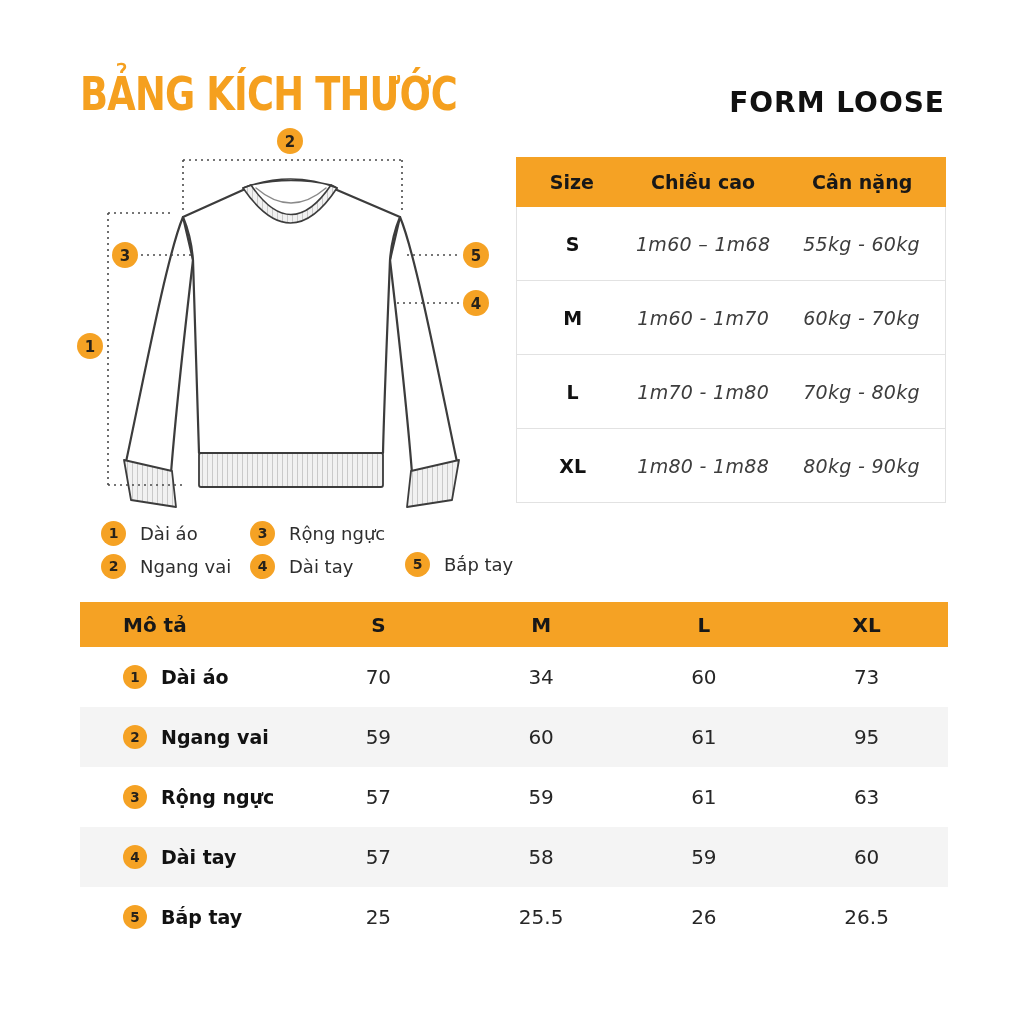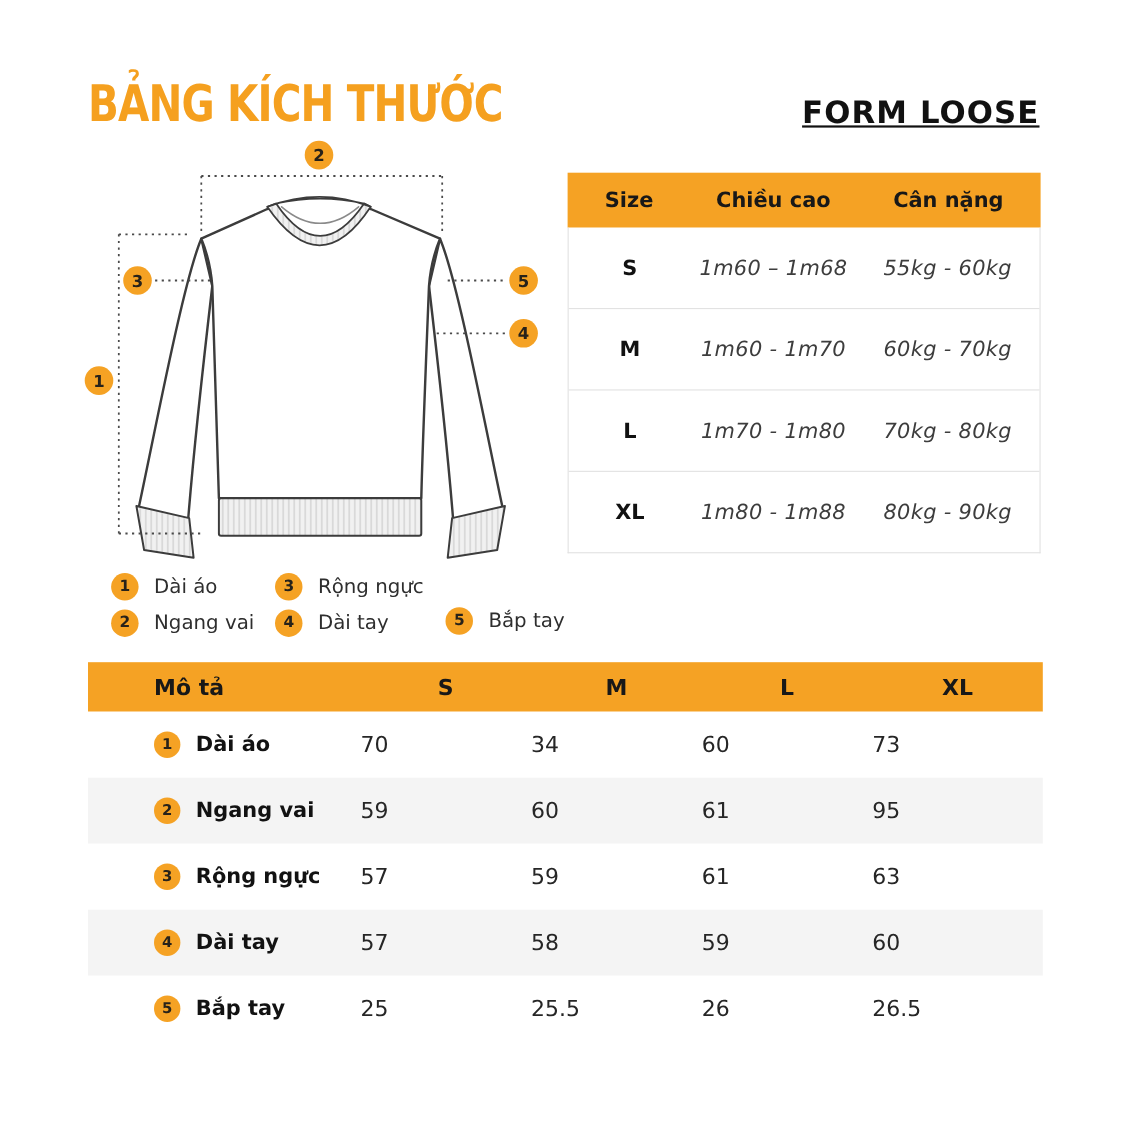--- a/index.html
+++ b/index.html
@@ -9,21 +9,21 @@
   }
   
   .title{
     position:absolute;left:80px;top:68px;margin:0;
     font-size:46px;font-weight:800;color:#F5A01F;line-height:52px;
     transform:scaleX(0.80);transform-origin:left center;white-space:nowrap;
     letter-spacing:-1px;
   }
   .form-label{
     position:absolute;top:86px;right:79px;
-    font-size:28px;font-weight:700;color:#111;letter-spacing:1px;white-space:nowrap;text-decoration:underline;
+    font-size:28px;font-weight:700;color:#111;letter-spacing:1px;white-space:nowrap;
   }
   
   .diagram{position:absolute;left:75px;top:120px;width:430px;height:400px;}
   
   .size-table{position:absolute;left:516px;top:157px;width:430px;}
   .st-header{height:50px;background:#F5A224;display:flex;align-items:center;}
   .st-header .cell{font-weight:700;font-size:19px;color:#181818;text-align:center;}
   .st-body{border:1px solid #e2e2e2;border-top:none;background:#fff;}
   .st-row{height:73px;display:flex;align-items:center;}
   .st-row + .st-row{border-top:1px solid #e2e2e2;}
@@ -42,22 +42,22 @@
   .note{position:absolute;left:683px;top:531px;}
   .note-title{font-size:20px;font-weight:800;color:#141414;letter-spacing:.5px;}
   .note-text{font-size:17px;color:#2c2c2c;margin-top:4px;white-space:nowrap;}
   
   .m-table{position:absolute;left:80px;top:602px;width:868px;}
   .mt-header{height:45px;background:#F5A224;display:flex;align-items:center;}
   .mt-header .h0{font-weight:700;font-size:20px;color:#181818;}
   .mt-header .hc{font-weight:700;font-size:20px;color:#181818;text-align:center;}
   .mt-row{height:60px;display:flex;align-items:center;background:#fff;}
   .mt-row.alt{background:#f4f4f4;}
-  .col0{width:25%;display:flex;align-items:center;gap:14px;padding-left:20px;box-sizing:border-box;margin-left:40px;}
-  .colv{width:18.75%;text-align:left;font-size:20px;color:#262626;}
+  .col0{width:25%;display:flex;align-items:center;gap:14px;padding-left:43px;box-sizing:border-box;}
+  .colv{width:18.75%;text-align:center;font-size:20px;color:#262626;}
   .mt-header .col0{gap:0;}
   .row-label{font-size:19px;font-weight:700;color:#121212;white-space:nowrap;}
   .badge-sm{
     width:24px;height:24px;border-radius:50%;background:#F5A224;flex:0 0 24px;
     display:flex;align-items:center;justify-content:center;
     font-size:13.5px;font-weight:700;color:#27221a;
   }
   svg text{font-family:"DejaVu Sans","Liberation Sans",sans-serif;}
 </style>
 </head>

